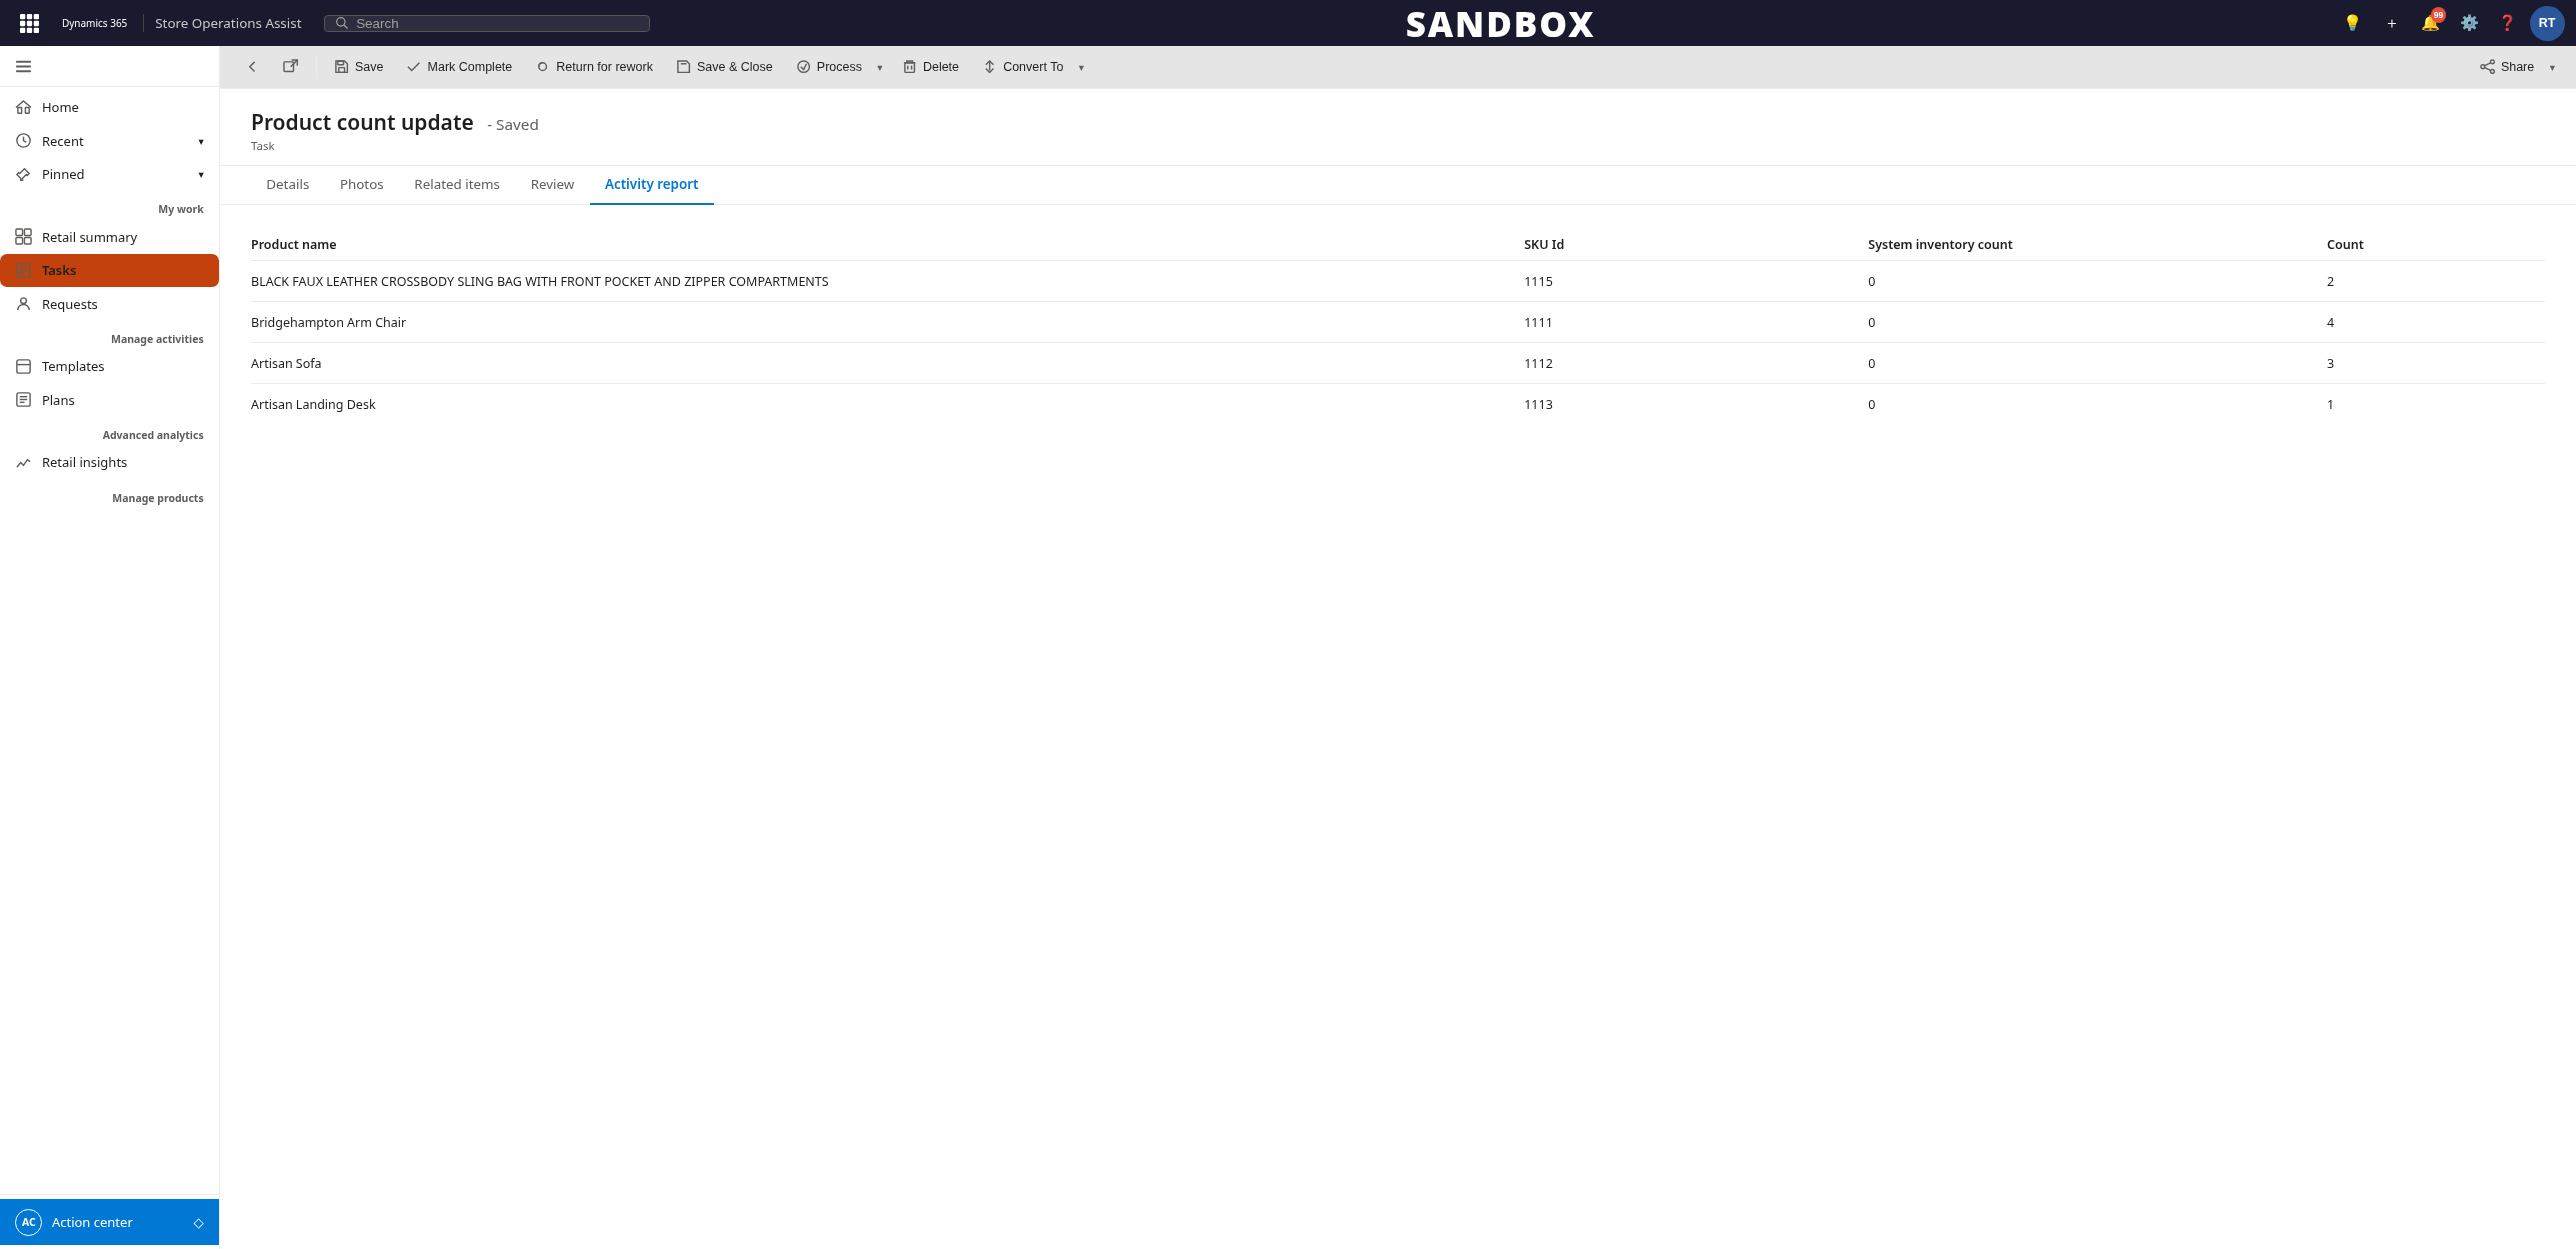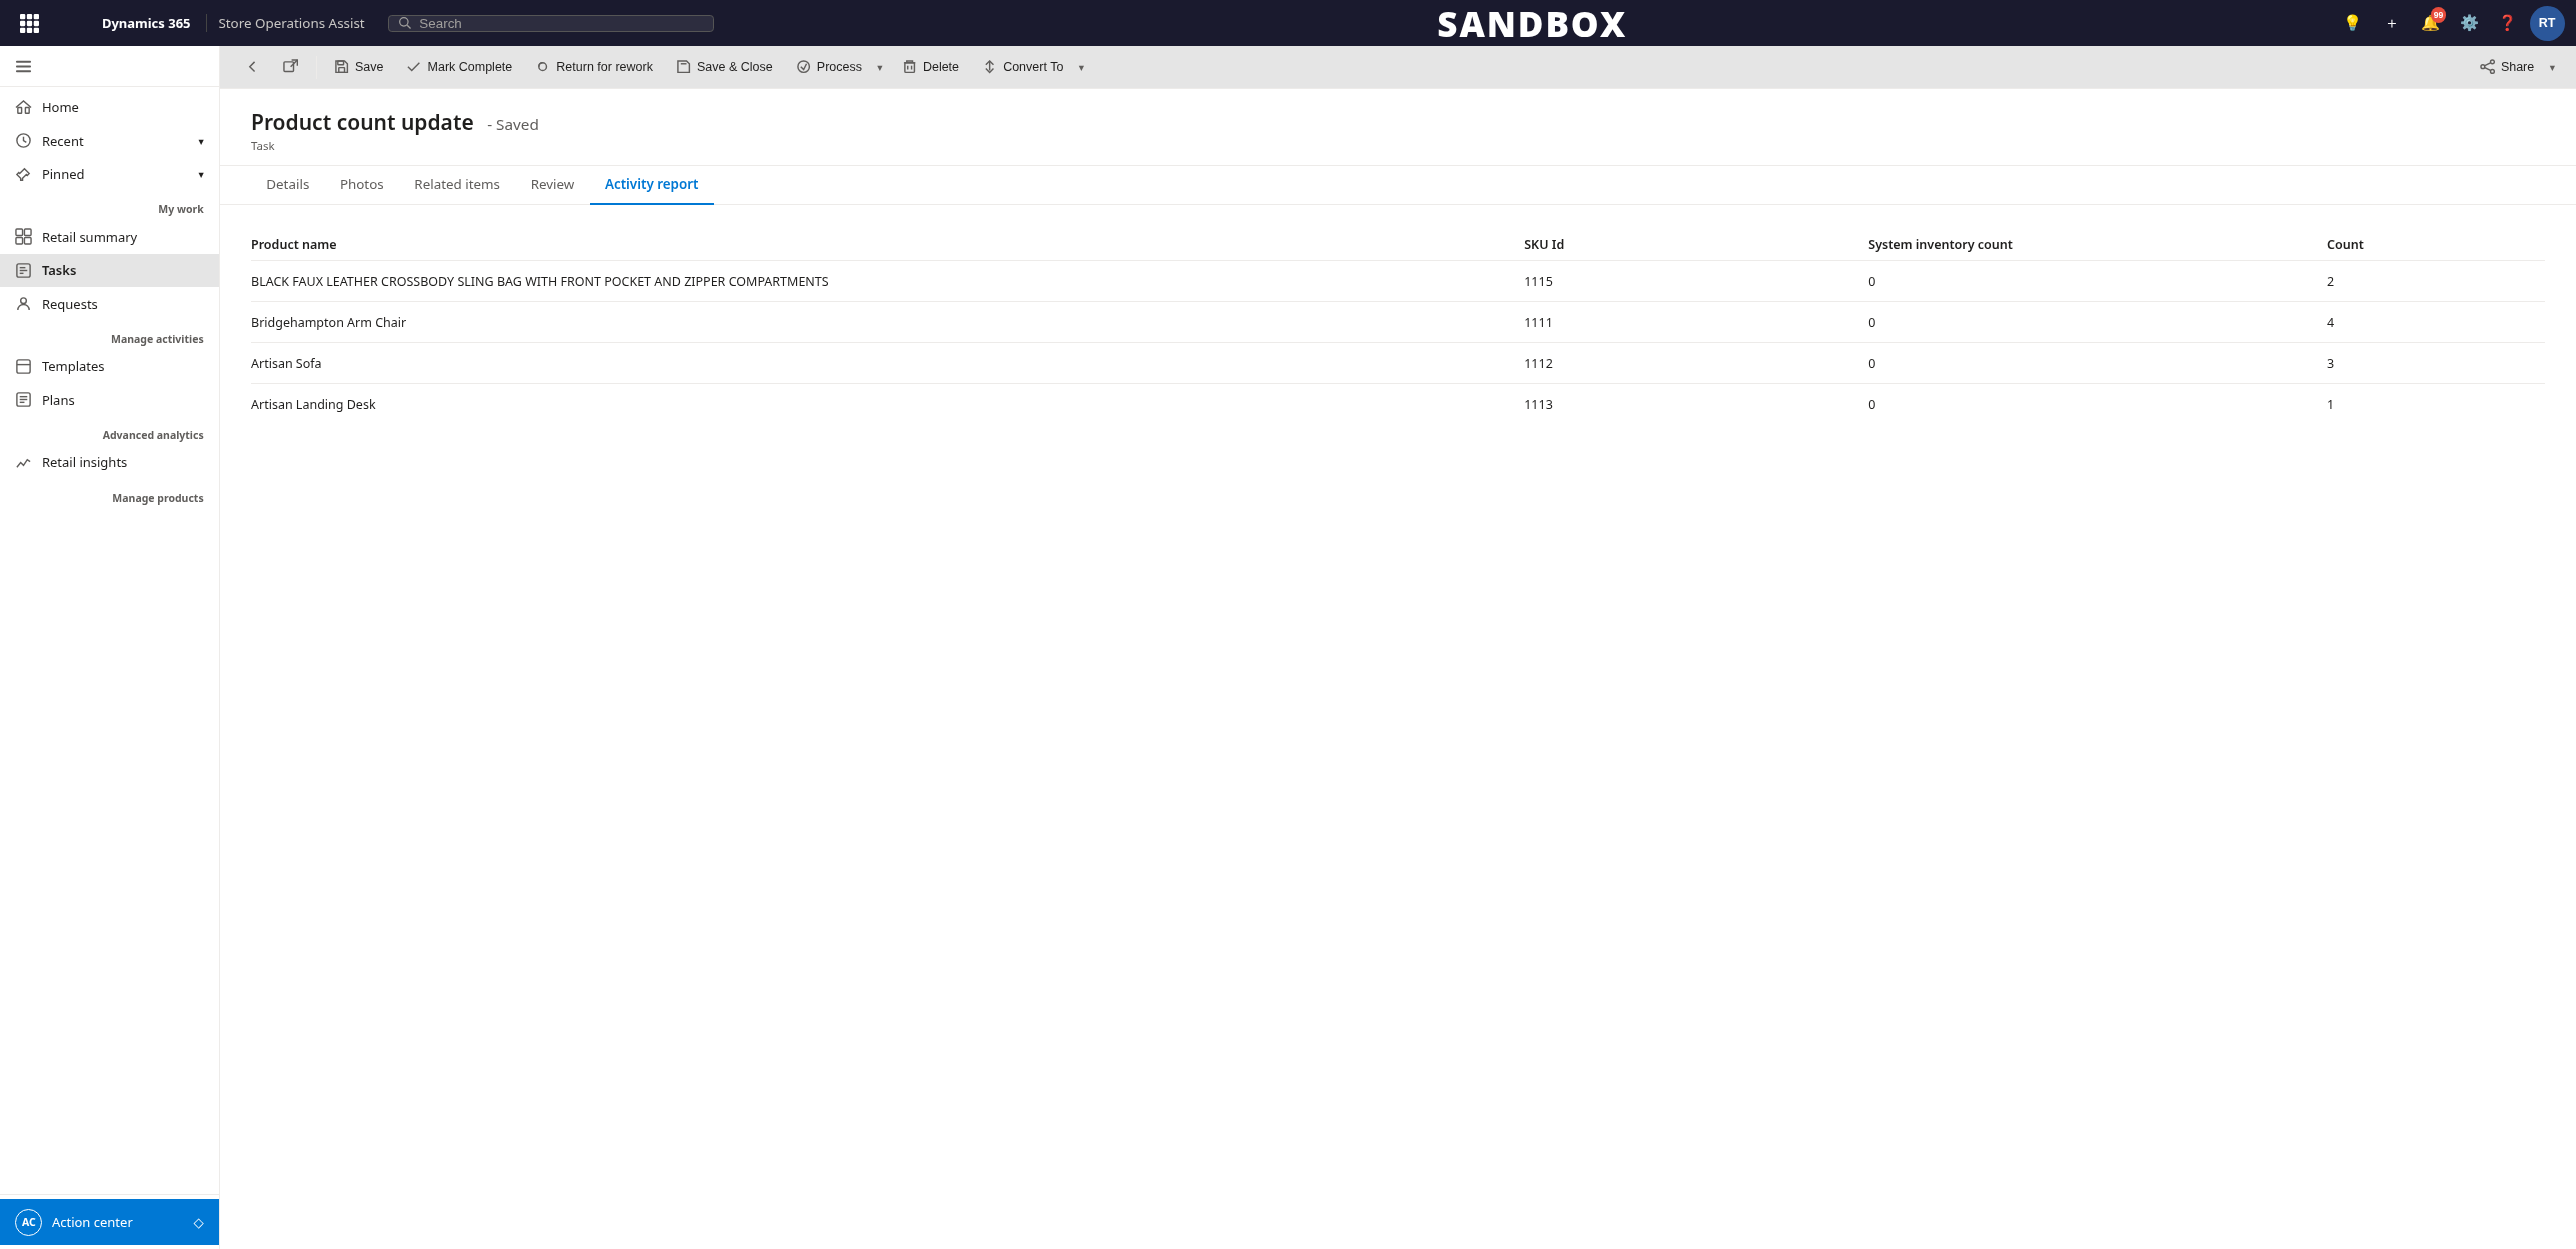--- a/index.html
+++ b/index.html
@@ -5,21 +5,21 @@
     * { box-sizing: border-box; margin: 0; padding: 0; }
     body { font-family: 'Segoe UI', system-ui, sans-serif; font-size: 13.4px; background: #f3f2f1; color: #201f1e; overflow: hidden; }
 
     
     .top-nav {
       display: flex; align-items: center; background: #1a1a2e; color: white;
       height: 46px; padding: 0 11.5px; gap: 7.7px; position: fixed; top: 0; left: 0; right: 0; z-index: 100;
     }
     .top-nav-grid { display: flex; align-items: center; justify-content: center; width: 35px; height: 35px; cursor: pointer; }
     .top-nav-grid svg { width: 19px; height: 19px; fill: white; }
-    .top-nav-brand { font-size: 13px; font-weight: 700; color: white; padding: 0 7.7px; white-space: nowrap; margin-left: 40px; }
+    .top-nav-brand { font-size: 10px; font-weight: 400; color: white; padding: 0 7.7px; white-space: nowrap; }
     .top-nav-module { font-size: 13.4px; color: #c8c6c4; border-left: 1px solid #444; padding-left: 11.5px; white-space: nowrap; }
     .top-nav-search {
       flex: 1; max-width: 326px; margin: 0 15.3px;
       background: #2d2d3f; border: 1px solid #555; border-radius: 3.8px;
       display: flex; align-items: center; padding: 0 9.6px; gap: 7.7px;
     }
     .top-nav-search input { background: transparent; border: none; outline: none; color: #a3a3a3; font-size: 13.4px; flex: 1; }
     .top-nav-search input::placeholder { color: #a19f9d; }
     .top-nav-sandbox { font-size: 35px; font-weight: 900; color: white; flex: 1; text-align: center; letter-spacing: 1.9px; }
     .top-nav-icons { display: flex; align-items: center; gap: 3.8px; }
@@ -47,21 +47,21 @@
     .sidebar-hamburger {
       padding: 11.5px 15.3px; cursor: pointer; display: flex; align-items: center;
       border-bottom: 1px solid #edebe9;
     }
     .sidebar-hamburger svg { width: 17px; height: 17px; }
     .sidebar-nav { flex: 1; padding: 3.8px 0; }
     .sidebar-item {
       display: flex; align-items: center; padding: 7.7px 15.3px; cursor: pointer; gap: 9.6px;
       font-size: 13px; color: #201f1e; text-decoration: none; border-radius: 0;
     }
-    .sidebar-item.active { background: #e5e5e5; font-weight: 600; }
+    .sidebar-item.active { background: #c2410c; font-weight: 600; border-radius: 7px; }
     .sidebar-item svg, .sidebar-item .icon { width: 17px; height: 17px; flex-shrink: 0; color: #605e5c; }
     .sidebar-section-label {
       padding: 11.5px 15.3px 3.8px; font-size: 10.5px; font-weight: 700; color: #605e5c;
       text-transform: none; letter-spacing: 0;
     }
     .sidebar-chevron { margin-left: auto; font-size: 10.5px; }
     .sidebar-bottom {
       border-top: 1px solid #edebe9; padding: 3.8px 0;
     }
     .action-center-item {

